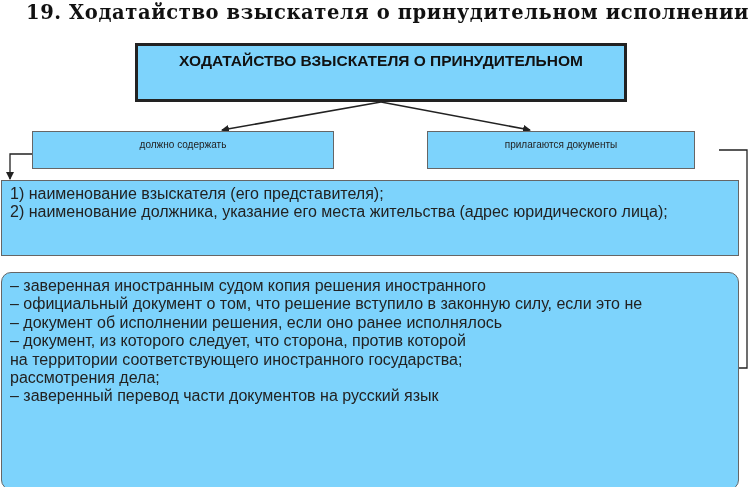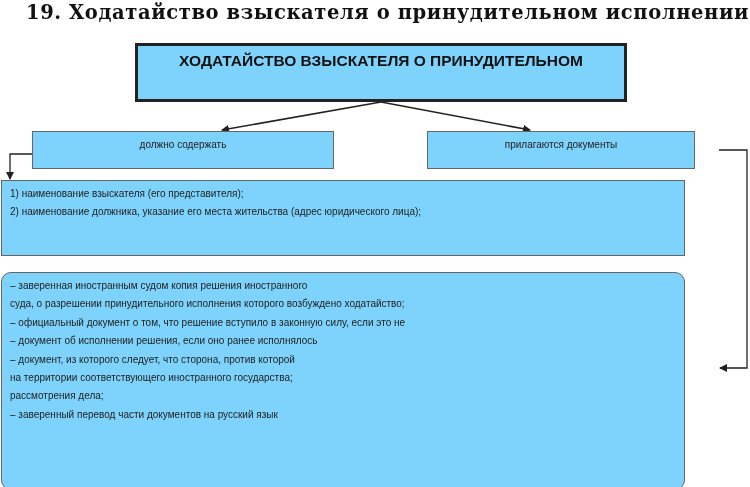--- a/index.html
+++ b/index.html
@@ -54,23 +54,23 @@
       text-align: center;
       font-size: 10px;
       line-height: 16px;
       padding-top: 5px;
       color: #222;
     }
     .left-sub { left: 32px; width: 302px; }
     .right-sub { left: 427px; width: 268px; }
     .list-box {
       left: 1px;
-      width: 684px;
+      width: 738px;
       border: 1.5px solid #666;
-      font-size: 10px;
+      font-size: 16px;
       line-height: 18.4px;
       color: #222;
       padding-left: 8px;
     }
     .list1 { top: 180px; height: 76px; padding-top: 4px; }
     .list2 { top: 272px; height: 218px; padding-top: 4px; border-radius: 10px; }
     .list-box div { white-space: nowrap; }
     svg.connectors {
       position: absolute;
       left: 0;
@@ -113,20 +113,19 @@
   <span>прилагаются документы</span>
 </div>
 
 <div class="box list-box list1">
   <div>1) наименование взыскателя (его представителя);</div>
   <div>2) наименование должника, указание его места жительства (адрес юридического лица);</div>
 </div>
 
 <div class="box list-box list2">
   <div>– заверенная иностранным судом копия решения иностранного</div>
-  <div>суда, о разрешении принудительного исполнения которого возбуждено ходатайство;</div>
   <div>– официальный документ о том, что решение вступило в законную силу, если это не</div>
   <div>– документ об исполнении решения, если оно ранее исполнялось</div>
   <div>– документ, из которого следует, что сторона, против которой</div>
   <div>на территории соответствующего иностранного государства;</div>
   <div>рассмотрения дела;</div>
   <div>– заверенный перевод части документов на русский язык</div>
 </div>
 
 </body></html>

